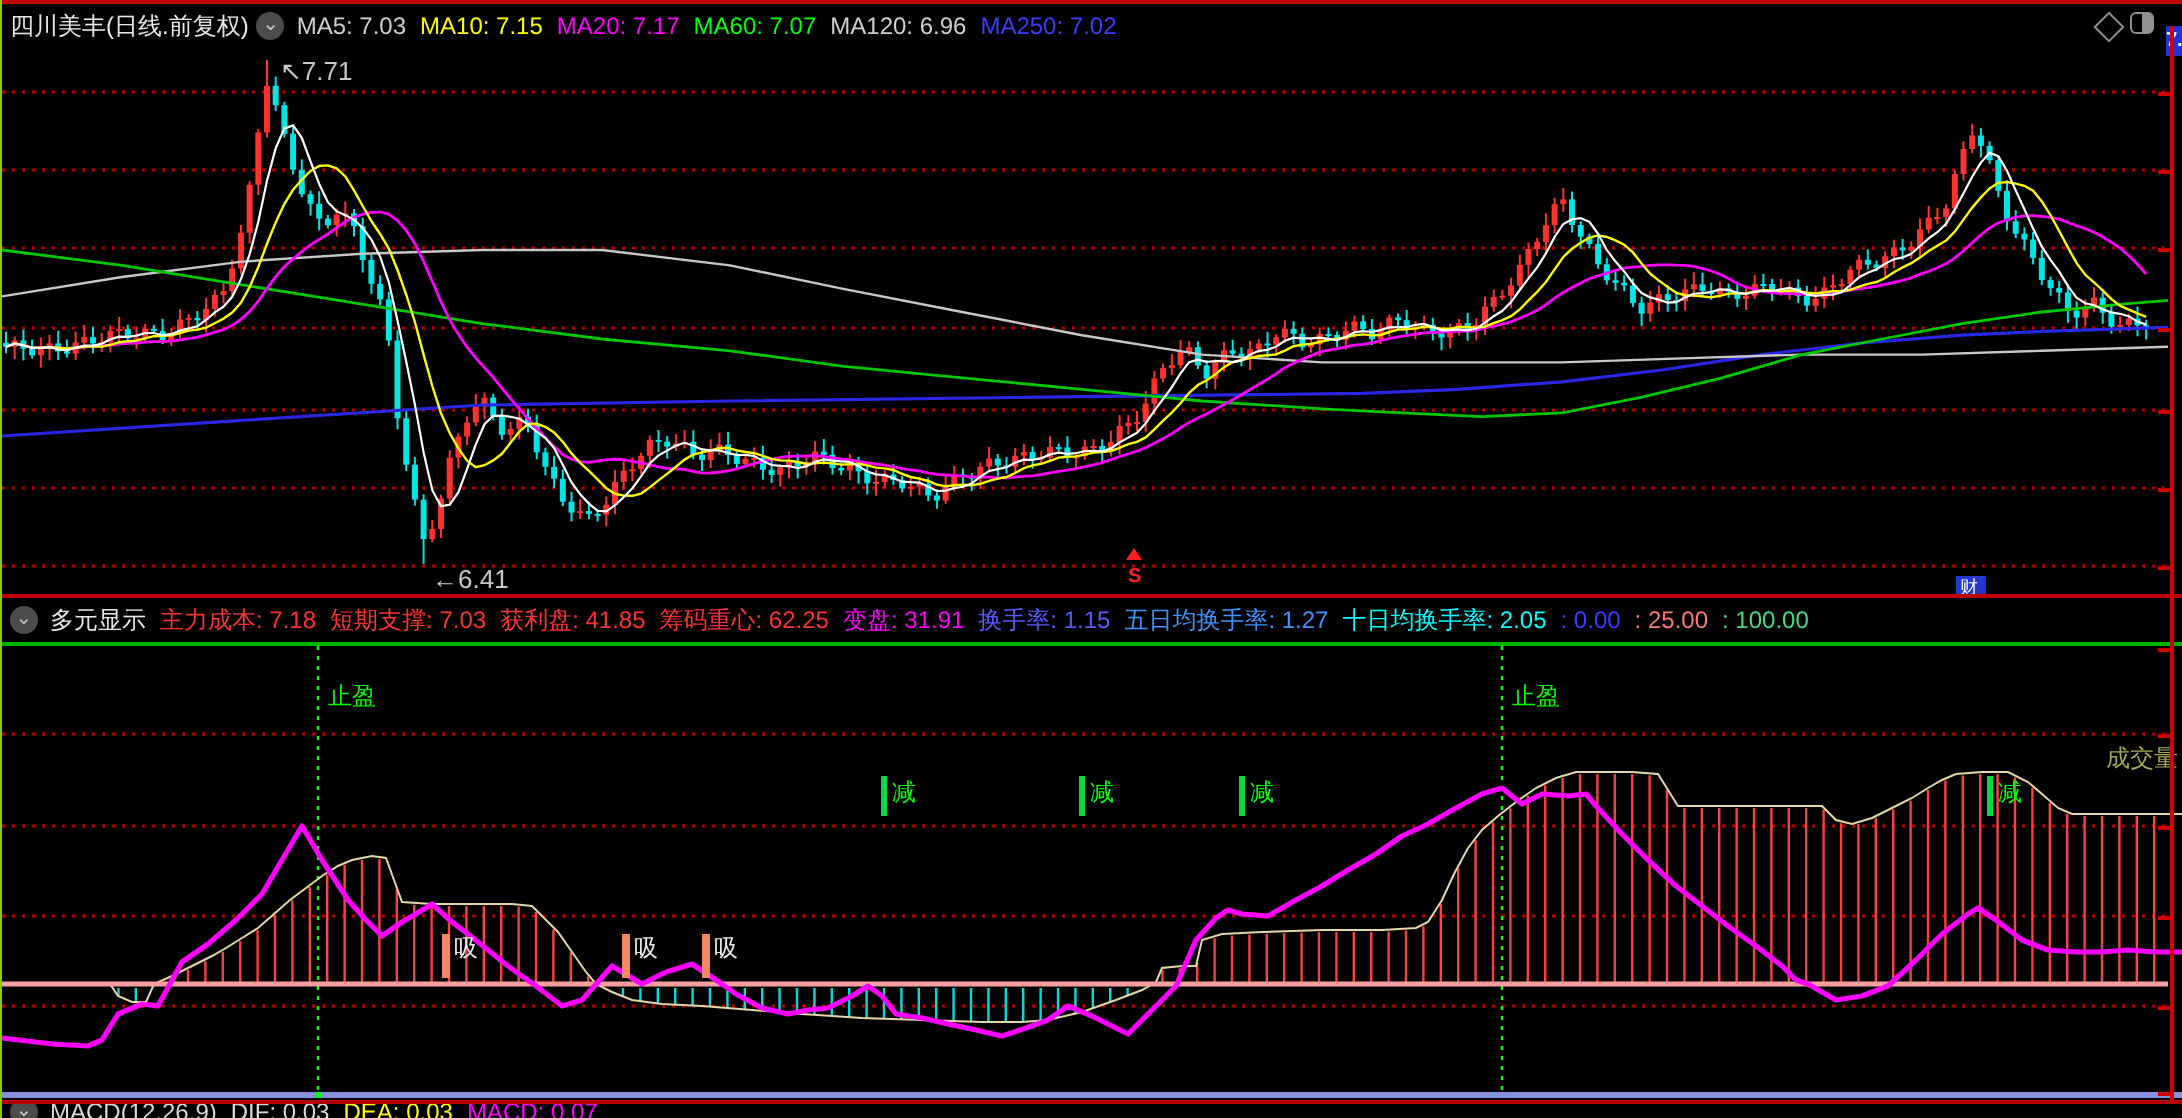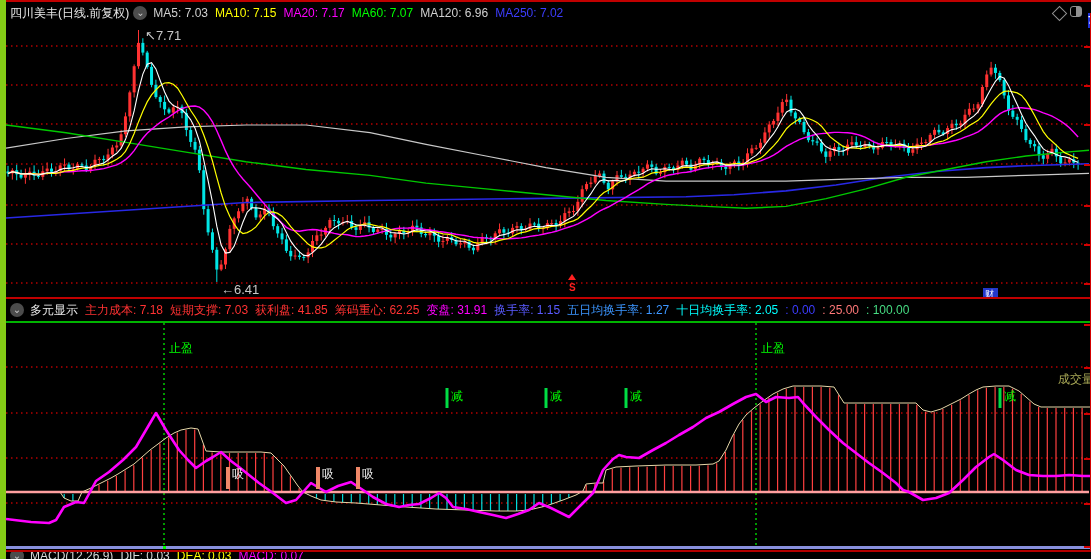--- a/index.html
+++ b/index.html
@@ -1,18 +1,18 @@
 <!DOCTYPE html>
 <html><head>
 <meta charset="utf-8">
 <style>
   html,body{margin:0;padding:0;background:#000;}
   #screen{position:relative;width:1091px;height:559px;background:#000;overflow:hidden;
           font-family:"Liberation Sans","DejaVu Sans",sans-serif;
-          border-left:6px solid #84cc16;box-sizing:border-box;}
+          border-left:1px solid #84cc16;box-sizing:border-box;}
   .row{position:absolute;left:0;width:100%;display:flex;align-items:center;white-space:nowrap;}
   #top-bar{top:0;height:24px;border-top:2px solid #c00000;box-sizing:border-box;padding-left:4px;font-size:12px;}
   #divider-bar{top:297px;height:26px;border-top:2px solid #c00000;border-bottom:2px solid #00b400;
                box-sizing:border-box;padding-left:4px;font-size:12px;background:#000;}
   #bottom-bar{top:552px;height:7px;overflow:hidden;padding-left:4px;font-size:12px;}
   .fld{margin-right:7px;}
   .circ-icon{display:inline-flex;align-items:center;justify-content:center;width:14px;height:14px;
              border-radius:50%;background:#4c4c4c;color:#c8c8c8;font-size:10px;line-height:14px;
              margin:0 6px 0 4px;flex:0 0 auto;}
   svg{position:absolute;left:0;}

